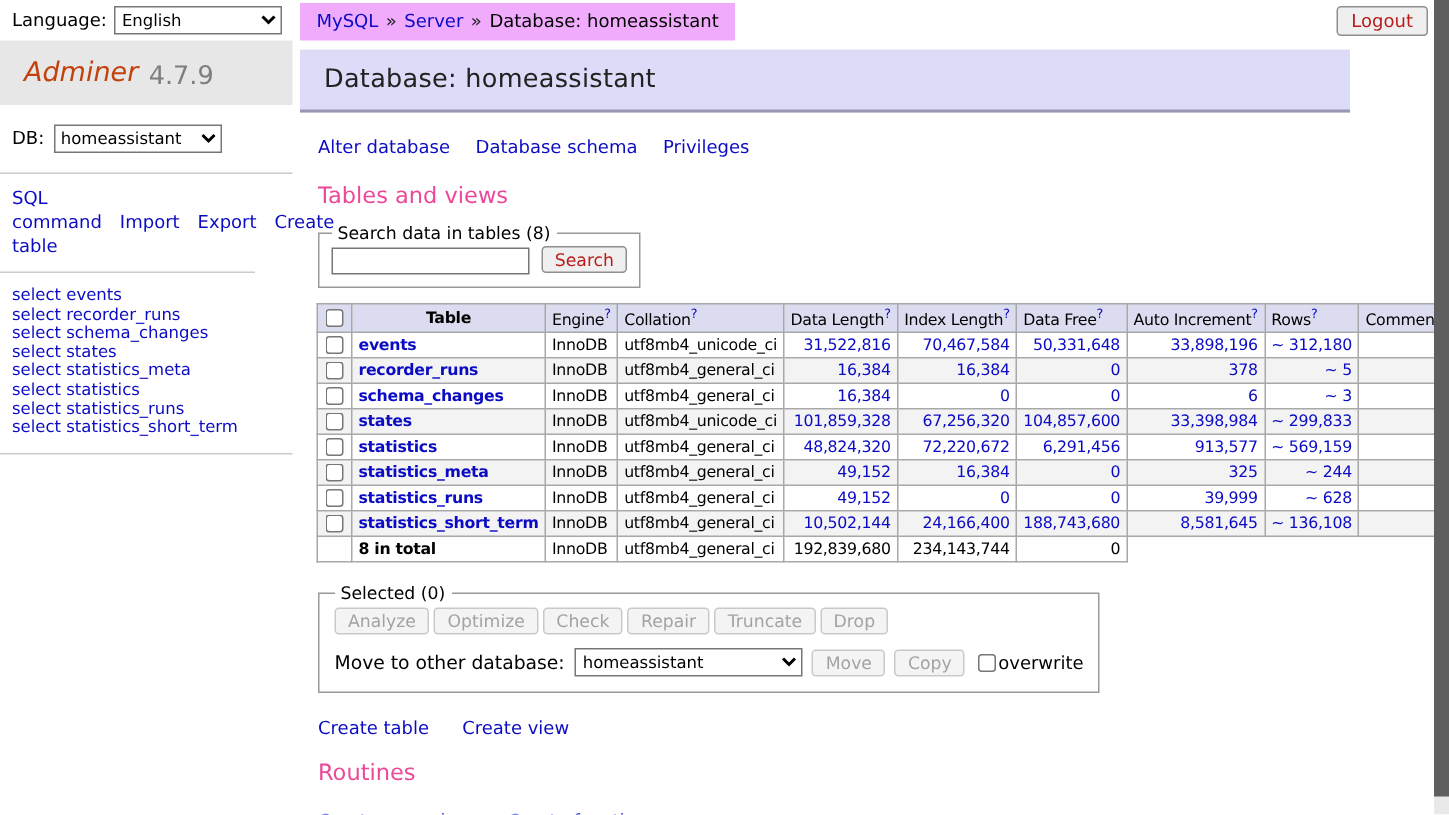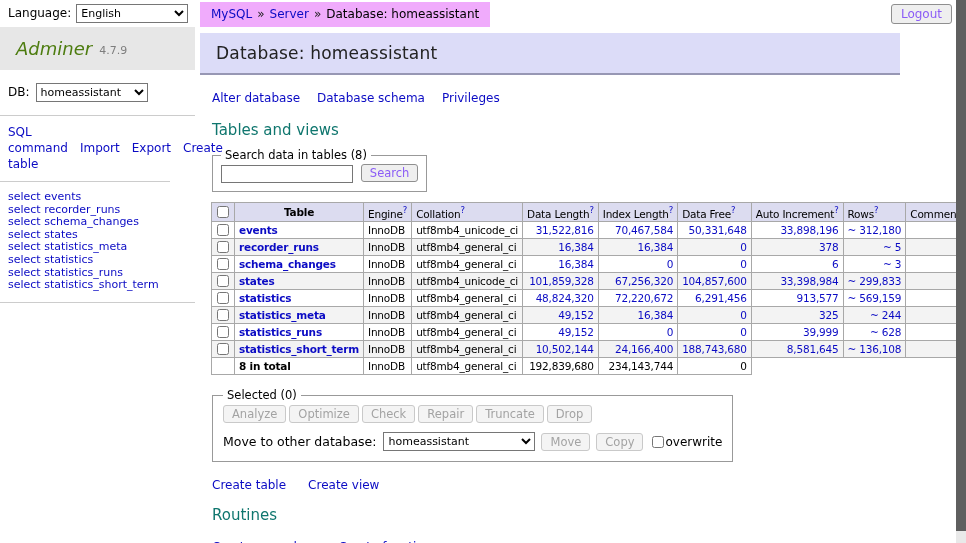--- a/index.html
+++ b/index.html
@@ -10,53 +10,53 @@
     font-family:"DejaVu Sans", "Liberation Sans", sans-serif; font-size:12px;
   }
   a { color:#0b0bc4; text-decoration:none; cursor:pointer; }
 
   select {
     font-family:inherit; font-size:11px; height:19px;
     border:1px solid #767676; background:#fff;
   }
   input[type=text] { font-family:inherit; font-size:11px; border:1px solid #767676; height:18px; padding:1px 3px; }
   button {
-    font-family:inherit; font-size:11.5px; color:#8b5cf6;
+    font-family:inherit; font-size:11.5px; color:#b91c1c;
     background:#efefef; border:1px solid #8f8f8f; border-radius:3px; padding:1px 8px;
   }
   button.disabled { color:#a3a3a3; border-color:#c9c9c9; background:#f4f4f4; }
 
   
   .lang-row { position:absolute; top:4px; left:8px; }
   .lang-row select { width:112px; margin-left:5px; }
   .logout-btn { position:absolute; top:4px; right:14px; padding:2px 9px; font-size:12px; }
 
   
   .sidebar { position:absolute; left:0; top:27px; width:195px; }
   .sidebar-title { background:#e7e7e7; height:43px; padding-left:16px; display:flex; align-items:center; gap:7px; }
-  .app-name { font-style:italic; font-size:18px; color:#4d7c0f; }
-  .app-version { font-size:11px; color:#7e7e7e; padding-top:4px; }
+  .app-name { font-style:italic; font-size:18px; color:#c2410c; }
+  .app-version { font-size:17px; color:#7e7e7e; padding-top:4px; }
   .db-row { padding:13px 8px 13px 8px; border-bottom:1px solid #ccc; }
   .db-row select { width:112px; margin-left:6px; }
   .sidebar-links { padding:8px 8px 9px 8px; border-bottom:1px solid #ccc; line-height:16px; width:170px; }
   .sidebar-links a { margin-right:12px; }
   .table-links { padding:9px 8px 10px 8px; border-bottom:1px solid #ccc; }
   .table-links a { display:block; font-size:11px; line-height:12.6px; }
 
   
   .main { position:absolute; left:200px; top:0; width:756px; }
   .breadcrumb { display:inline-block; background:#f0abfc; padding:5px 11px 6px 11px; margin-top:2px; }
   .breadcrumb .sep { color:#222; margin:0 5px; }
   h2.page-title {
     margin:6px 0 0 0; width:700px; background:#dcdcf8; border-bottom:2px solid #9797b4;
     padding:10px 0 10px 16px; font-size:17px; font-weight:normal; color:#222; letter-spacing:0.2px;
   }
   .actions { margin:16px 0 16px 12px; }
   .actions a { margin-right:17px; }
-  h3 { font-weight:normal; font-size:15px; color:#0f766e; margin:14px 0 0 12px; }
+  h3 { font-weight:normal; font-size:15px; color:#ec4899; margin:14px 0 0 12px; }
 
   fieldset { border:1px solid #999; display:inline-block; margin:0; }
   legend { font-size:11.5px; padding:0 4px; }
   .search-fieldset { margin:9px 16px 0 12px; padding:2px 8px 8px 8px; }
   .search-input { width:132px; }
   .search-btn { margin-left:4px; }
 
   
   .tables-wrap { margin:10px 0 0 11px; }
   table { border-collapse:collapse; font-size:10.5px; letter-spacing:-0.2px; }

